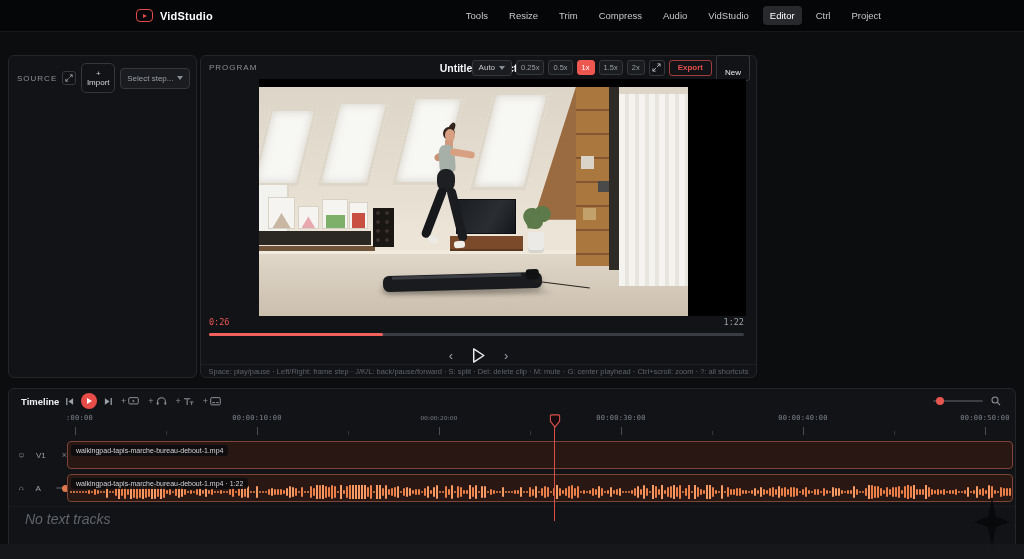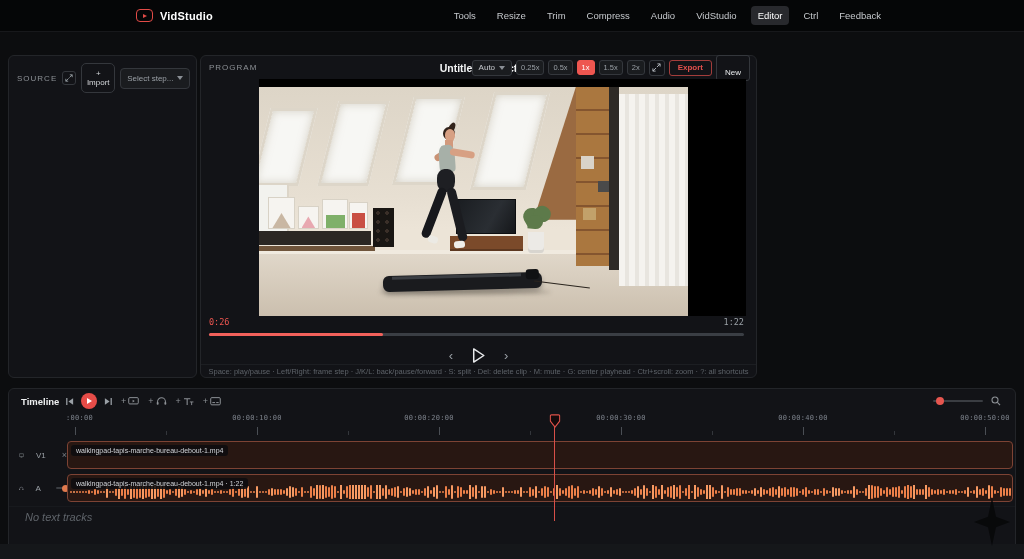--- a/index.html
+++ b/index.html
@@ -138,21 +138,21 @@
   .track-row{position:absolute;left:0;right:0;}
   .v-row{top:51px;height:30px;} .a-row{top:84px;height:30px;} .t-row{top:117px;height:18px;border-top:1px solid #17191d;}
   .track-head{position:absolute;left:10px;top:0;bottom:0;width:48px;display:flex;align-items:center;gap:12px;color:#9aa0a6;font-size:8px;}
   .track-close{background:none;border:none;color:#7a7f85;font-size:9px;cursor:pointer;margin-left:4px;padding:0;}
   .vol-slider{position:relative;width:24px;height:2px;background:#3a3d42;border-radius:1px;margin-left:3px;}
   .vol-thumb{position:absolute;right:-2px;top:-2.5px;width:7px;height:7px;border-radius:50%;background:#e07a4e;}
   .clip{position:absolute;left:58px;right:2px;top:1px;bottom:1px;background:var(--clip-bg);border:1px solid var(--clip-border);border-radius:4px;overflow:hidden;cursor:pointer;}
   .clip-badge{position:absolute;left:3px;top:3px;background:rgba(12,13,15,.88);border-radius:3px;padding:2px 5px;font-size:7px;color:#d2d5d9;white-space:nowrap;z-index:3;}
   .waveform{position:absolute;left:2px;right:0;top:10px;bottom:2px;display:flex;align-items:center;overflow:hidden;}
   .wbar{flex:0 0 auto;width:2px;margin-right:1px;background:var(--waveform);border-radius:1px;}
-  .no-text{position:absolute;left:16px;top:4px;font-size:11px;font-style:italic;color:#5f646a;}
+  .no-text{position:absolute;left:16px;top:4px;font-size:14px;font-style:italic;color:#5f646a;}
   .playhead{position:absolute;top:26px;height:106px;width:1px;background:#d84f48;z-index:6;pointer-events:none;}
   .ph-marker{position:absolute;left:50%;top:-1px;transform:translateX(-50%);}
 
   .footer-strip{position:absolute;left:0;top:544px;width:1024px;height:15px;background:#15171a;}
   .cursor-sparkle{position:absolute;left:974px;top:498px;width:36px;height:48px;background:#08090a;clip-path:polygon(50% 0%,61% 39%,100% 50%,61% 61%,50% 100%,39% 61%,0% 50%,39% 39%);z-index:20;}
   svg{display:block}
 </style>
 </head>
 <body>
 
@@ -168,21 +168,21 @@
       </div>
       <nav class="nav-items">
         <a class="nav-item">Tools</a>
         <a class="nav-item">Resize</a>
         <a class="nav-item">Trim</a>
         <a class="nav-item">Compress</a>
         <a class="nav-item">Audio</a>
         <a class="nav-item">VidStudio</a>
         <a class="nav-item active">Editor</a>
         <a class="nav-item">Ctrl</a>
-        <a class="nav-item">Feedback</a>
+        <a class="nav-item">Project</a>
       </nav>
     </div>
   </header>
 
   <section class="panel source-panel">
     <div class="source-head">
       <span class="source-title">SOURCE</span>
       <button class="mini-btn" title="">
         <svg width="8" height="8" viewBox="0 0 10 10">
             <path d="M6 1h3v3M4 9H1V6M9 1 5.5 4.5M1 9l3.5-3.5" stroke="currentColor" stroke-width="1.1" fill="none"></path>
@@ -363,21 +363,21 @@
       </div>
     </div>
 
     <div class="ruler" id="rulerLane">
         <span class="ruler-label" style="left: 8px;">00:00:00</span>
         <i class="tick major" style="left: 8px;"></i>
         <i class="tick minor" style="left: 99px;"></i>
         <span class="ruler-label" style="left: 190px;">00:00:10:00</span>
         <i class="tick major" style="left: 190px;"></i>
         <i class="tick minor" style="left: 281px;"></i>
-        <span class="ruler-label" style="left: 362px;">00:00:20:00</span>
+        <span class="ruler-label" style="left: 372px; font-family: Liberation Serif, serif;">00:00:20:00</span>
         <i class="tick major" style="left: 372px;"></i>
         <i class="tick minor" style="left: 463px;"></i>
         <span class="ruler-label" style="left: 554px;">00:00:30:00</span>
         <i class="tick major" style="left: 554px;"></i>
         <i class="tick minor" style="left: 645px;"></i>
         <span class="ruler-label" style="left: 736px;">00:00:40:00</span>
         <i class="tick major" style="left: 736px;"></i>
         <i class="tick minor" style="left: 827px;"></i>
         <span class="ruler-label" style="left: 918px;">00:00:50:00</span>
         <i class="tick major" style="left: 918px;"></i>

